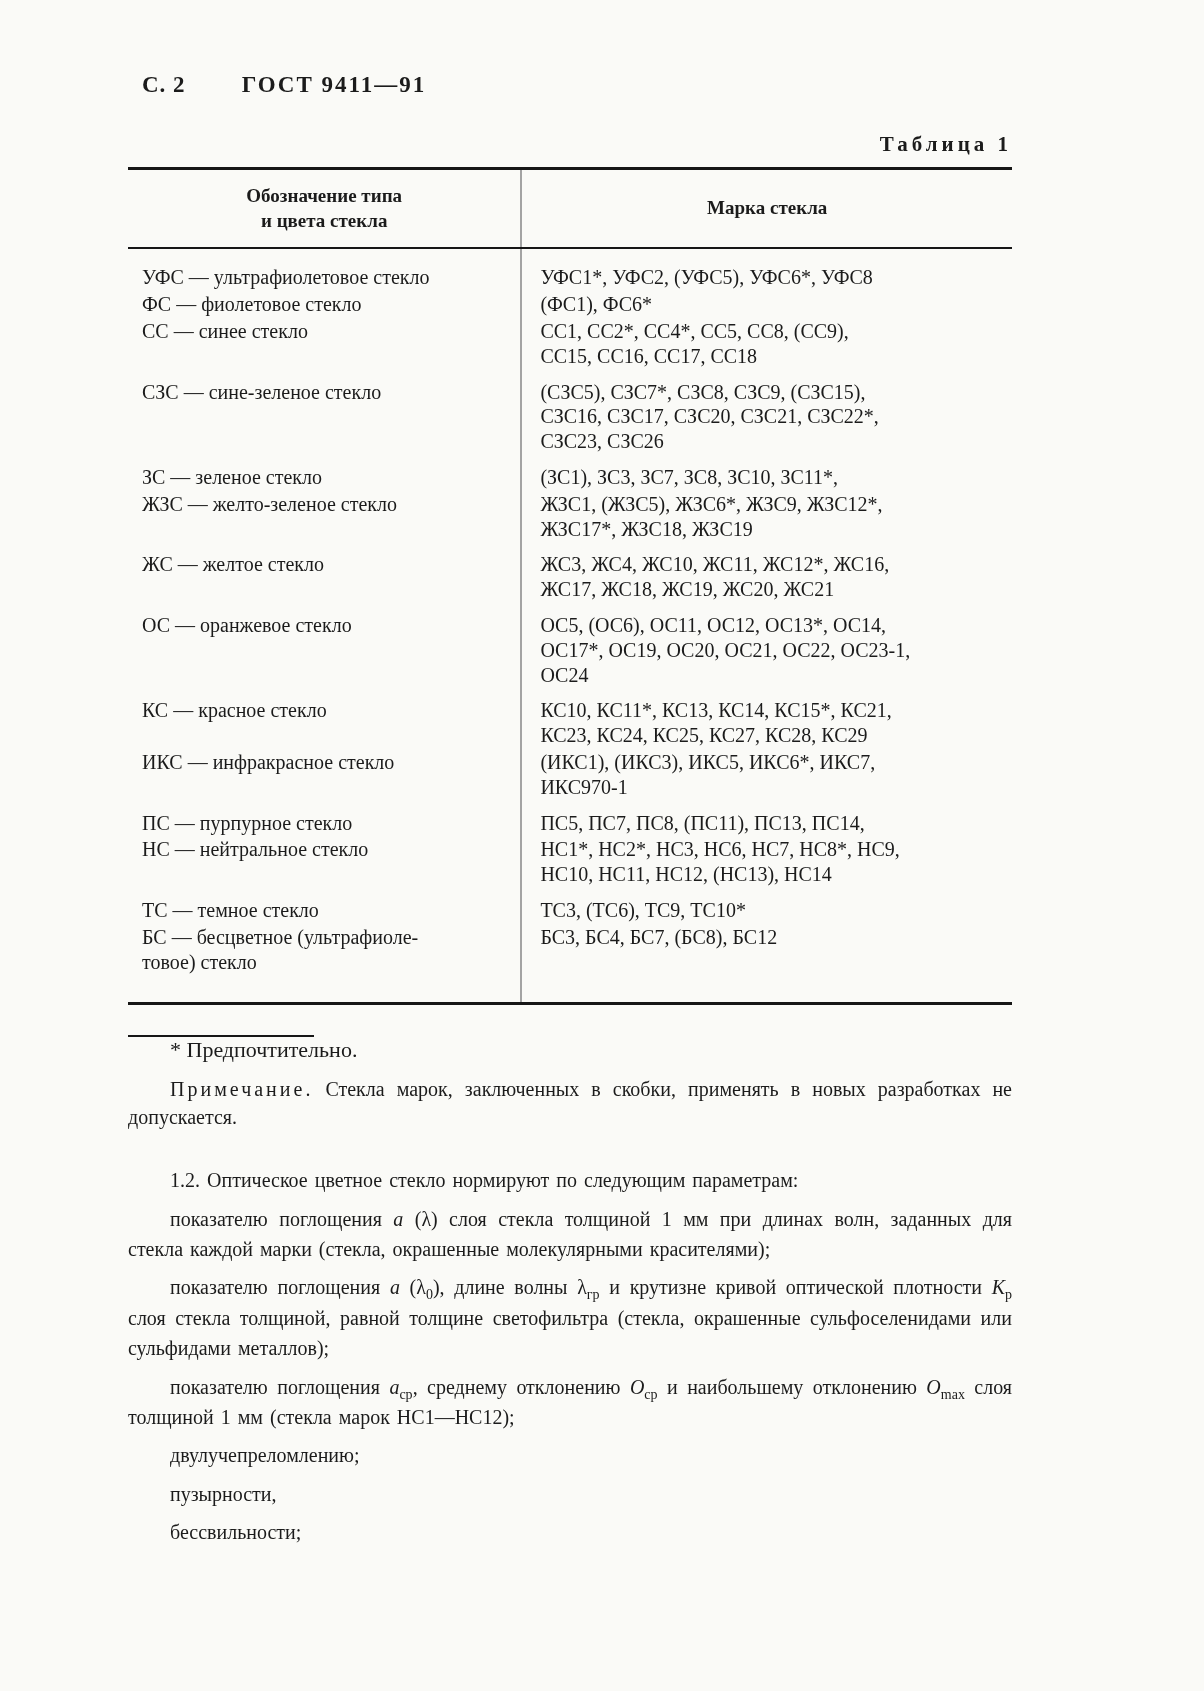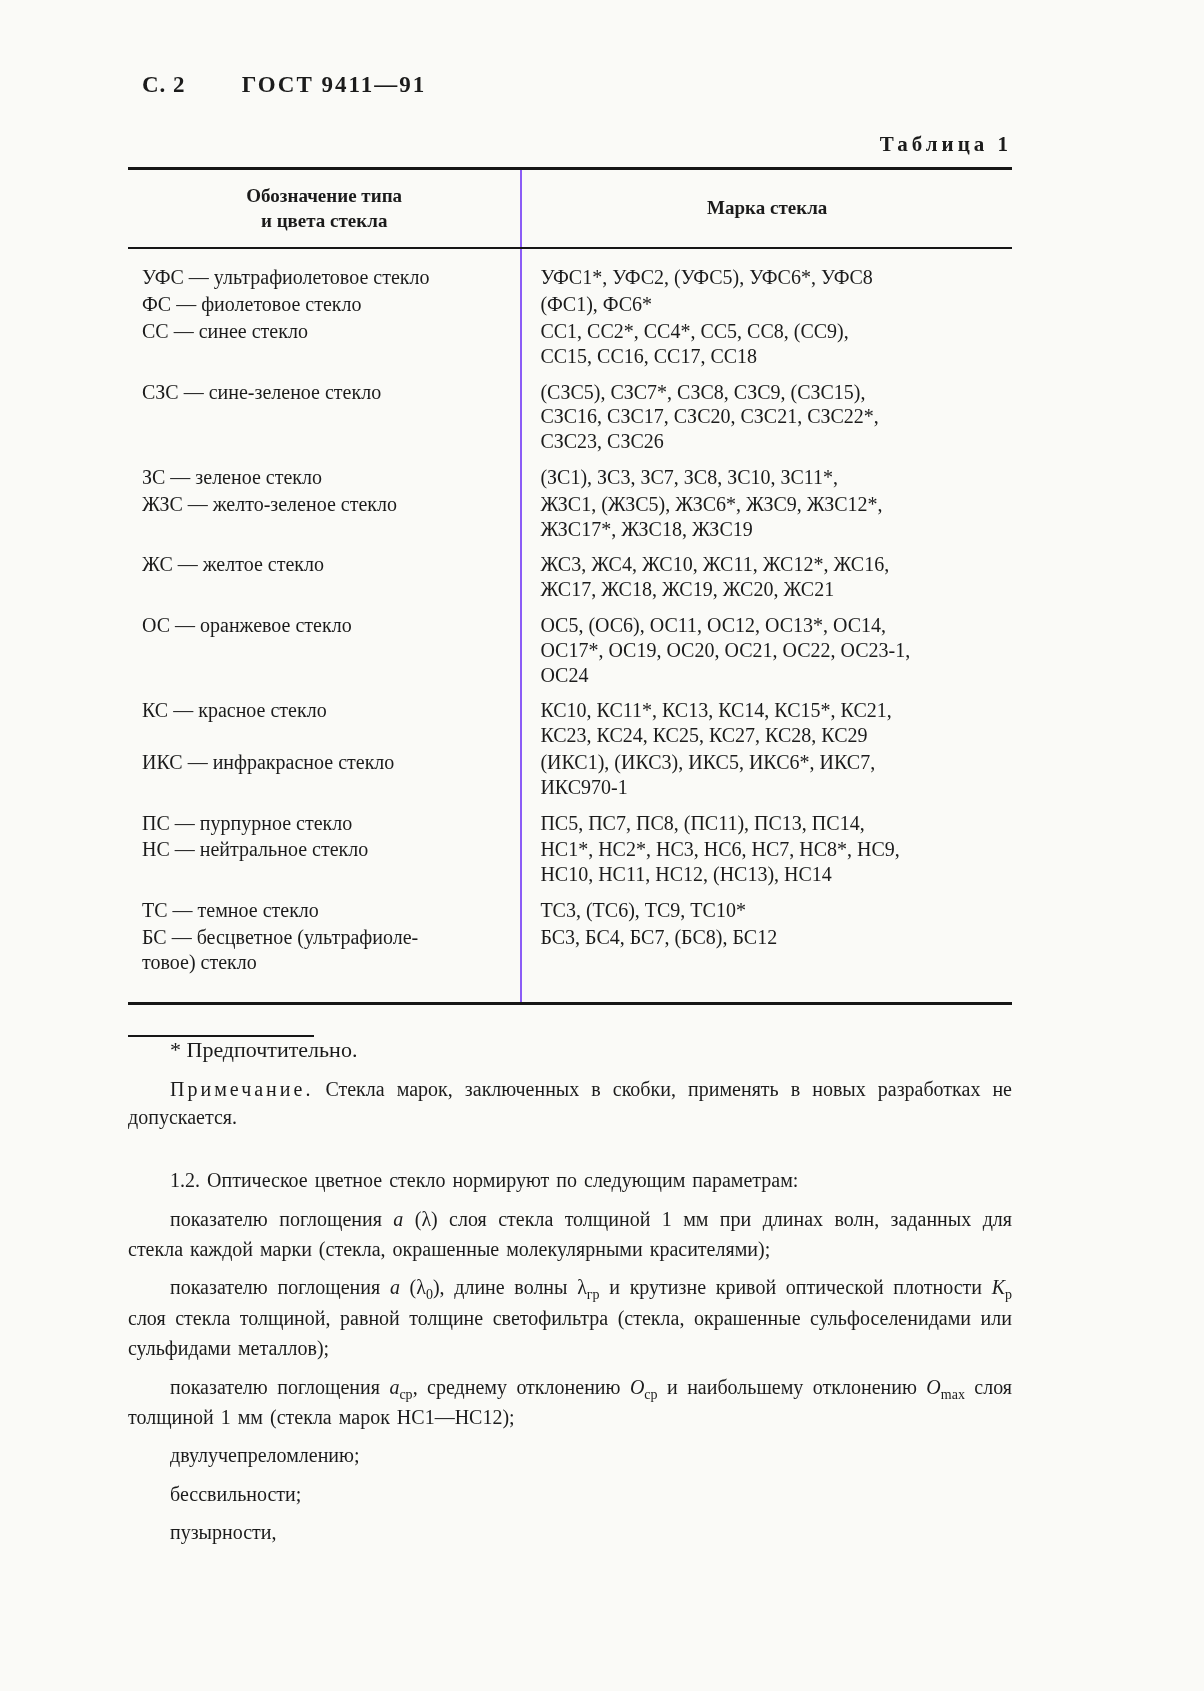--- a/index.html
+++ b/index.html
@@ -55,21 +55,21 @@
     font-size: 19px;
     font-weight: bold;
     text-align: center;
     vertical-align: middle;
     padding: 14px 10px;
     line-height: 1.3;
   }
   .glass-table th:first-child,
   .glass-table td:first-child {
     width: 44.5%;
-    border-right: 2px solid #8b5cf6;
+    border-right: 2px solid #a3a3a3;
   }
 
   .glass-table tbody td {
     vertical-align: top;
     font-size: 20px;
     line-height: 1.24;
     padding: 1px 8px 1px 14px;
   }
   .glass-table tbody td:last-child { padding-left: 18px; }
 
@@ -214,17 +214,17 @@
   <p class="footnote">* Предпочтительно.</p>
 
   <p class="note"><span class="spaced">Примечание.</span><span> Стекла марок, заключенных в скобки, применять в новых разработках не допускается.</span></p>
 
   <div class="section">
       <p class="body-paragraph"><span>1.2. Оптическое цветное стекло нормируют по следующим параметрам:</span></p>
       <p class="body-paragraph"><span>показателю поглощения </span><span class="it">a</span><span> (λ) слоя стекла толщиной 1 мм при длинах волн, заданных для стекла каждой марки (стекла, окрашенные молекулярными красителями);</span></p>
       <p class="body-paragraph"><span>показателю поглощения </span><span class="it">a</span><span> (λ</span><span class="sub">0</span><span>), длине волны λ</span><span class="sub">гр</span><span> и крутизне кривой оптической плотности </span><span class="it">K</span><span class="sub">р</span><span> слоя стекла толщиной, равной толщине светофильтра (стекла, окрашенные сульфоселенидами или сульфидами металлов);</span></p>
       <p class="body-paragraph"><span>показателю поглощения </span><span class="it">a</span><span class="sub">ср</span><span>, среднему отклонению </span><span class="it">O</span><span class="sub">ср</span><span> и наибольшему отклонению </span><span class="it">O</span><span class="sub">max</span><span> слоя толщиной 1 мм (стекла марок НС1—НС12);</span></p>
       <p class="body-paragraph"><span>двулучепреломлению;</span></p>
+      <p class="body-paragraph"><span>пузырности,</span></p>
       <p class="body-paragraph"><span>бессвильности;</span></p>
-      <p class="body-paragraph"><span>пузырности,</span></p>
     </div>
 
 </div>
 
 </body></html>

